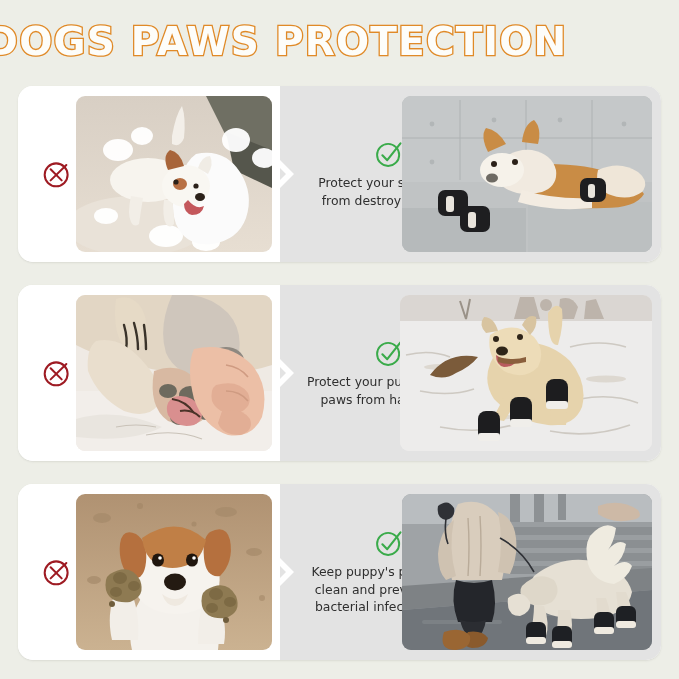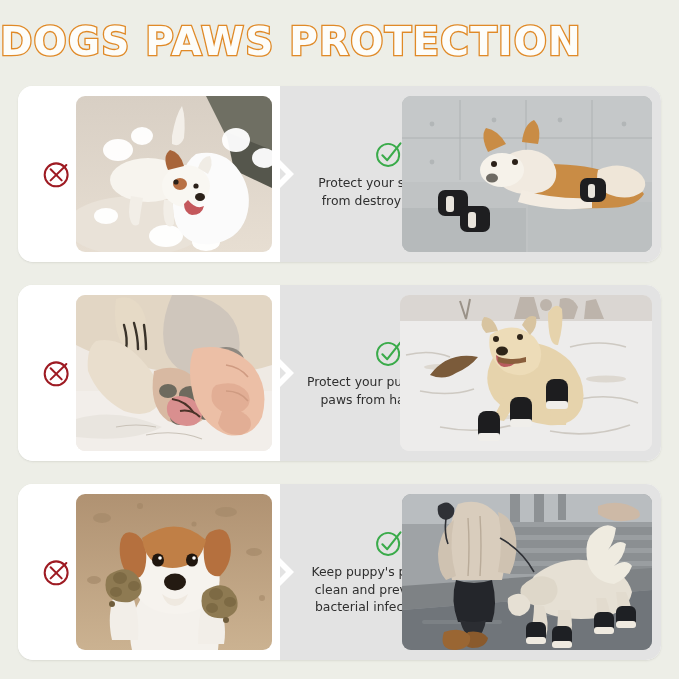--- a/index.html
+++ b/index.html
@@ -7,21 +7,21 @@
     width:679px;height:679px;overflow:hidden;
     background:#edeee7;
     font-family:"DejaVu Sans","Liberation Sans",sans-serif;
     -webkit-font-smoothing:antialiased;
   }
   .page{position:relative;width:679px;height:679px;}
 
   
   .title-wrap{
     position:absolute;left:0;top:14px;width:553px;height:54px;
-    display:flex;align-items:center;justify-content:flex-start;
+    display:flex;align-items:center;justify-content:center;
   }
   .title{
     font-family:"DejaVu Sans","Liberation Sans",sans-serif;
     font-size:39px;font-weight:bold;letter-spacing:1.2px;
     color:#fdfdfa;
     -webkit-text-stroke:2.6px #e08a28;
     paint-order:stroke fill;
     text-shadow:0 0 1px #e08a28;
     white-space:nowrap;
   }

